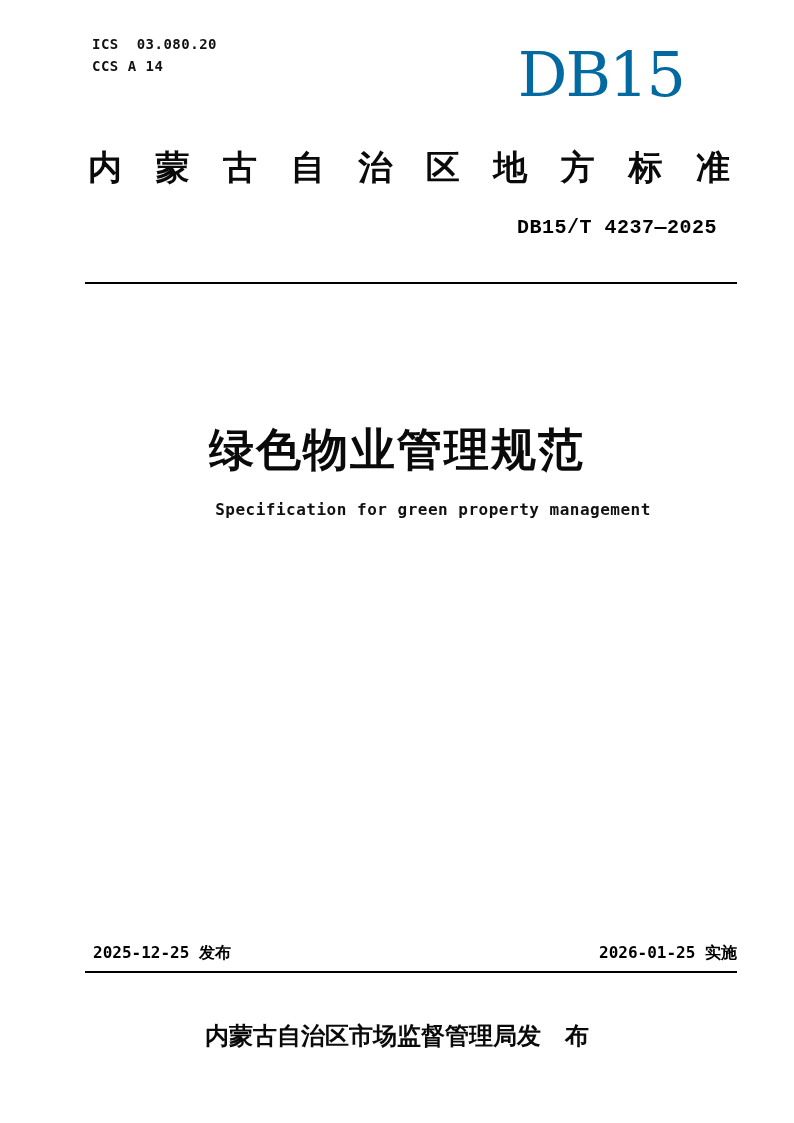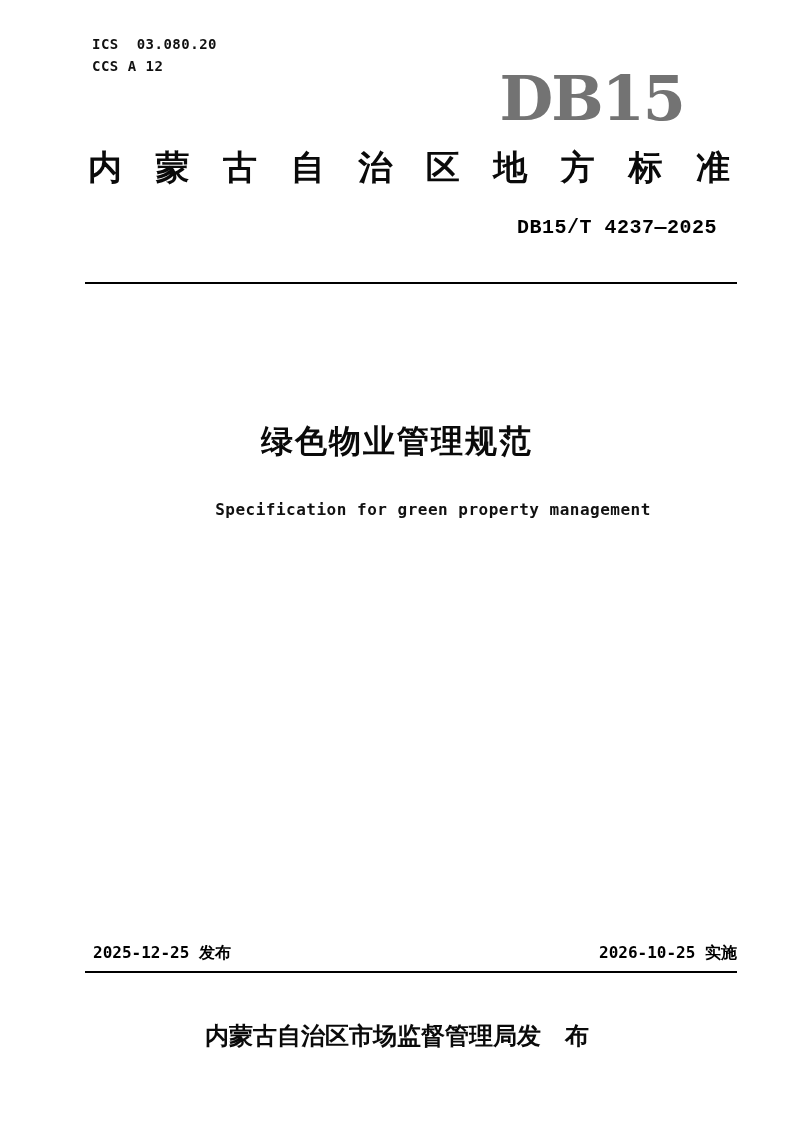--- a/index.html
+++ b/index.html
@@ -24,28 +24,28 @@
     font-size: 14px;
     font-weight: 600;
     letter-spacing: 0.5px;
     white-space: pre;
     color: #111111;
   }
   .ics-line { top: 36px; }
   .ccs-line { top: 58px; }
 
   .db15-logo {
-    top: 68px;
+    top: 44px;
     right: 110px;
     font-family: "DejaVu Serif", "Liberation Serif", serif;
     font-size: 62px;
-    font-weight: 700;
+    font-weight: 400;
     letter-spacing: -2px;
     line-height: 1;
-    color: #737373;
+    color: #0369a1;
   }
 
   .region-row {
     top: 148px;
     left: 88px;
     width: 642px;
     display: flex;
     justify-content: space-between;
     font-size: 34px;
     font-weight: 600;
@@ -72,21 +72,21 @@
   }
   .rule-top { top: 282px; }
   .rule-bottom { top: 971px; }
 
   .doc-title {
     top: 420px;
     left: 0;
     width: 100%;
     margin: 0;
     text-align: center;
-    font-size: 32px;
+    font-size: 45px;
     font-weight: 700;
     letter-spacing: 2px;
     color: #0a0a0a;
   }
 
   .doc-subtitle {
     top: 500px;
     left: 0;
     width: 100%;
     text-align: center;
@@ -125,21 +125,21 @@
     color: #0a0a0a;
   }
   .publisher-row span { white-space: pre; }
 </style>
 </head>
 <body>
 
 <div class="page">
 
   <div class="abs ics-line">ICS  03.080.20</div>
-  <div class="abs ccs-line">CCS A 12</div>
+  <div class="abs ccs-line">CCS A 14</div>
 
   <div class="abs db15-logo">DB15</div>
 
   <div class="abs region-row">
     <span>内</span>
     <span>蒙</span>
     <span>古</span>
     <span>自</span>
     <span>治</span>
     <span>区</span>
@@ -152,21 +152,21 @@
   <div class="abs std-code">DB15/T 4237—2025</div>
 
   <div class="abs rule rule-top"></div>
 
   <h1 class="abs doc-title">绿色物业管理规范</h1>
 
   <div class="abs doc-subtitle">Specification for green property management</div>
 
   <div class="abs dates-row">
     <span>2025-12-25 发布</span>
-    <span>2026-10-25 实施</span>
+    <span>2026-01-25 实施</span>
   </div>
 
   <div class="abs rule rule-bottom"></div>
 
   <div class="abs publisher-row">
     <span>内蒙古自治区市场监督管理局</span>
     <span>发　布</span>
   </div>
 
 </div>

